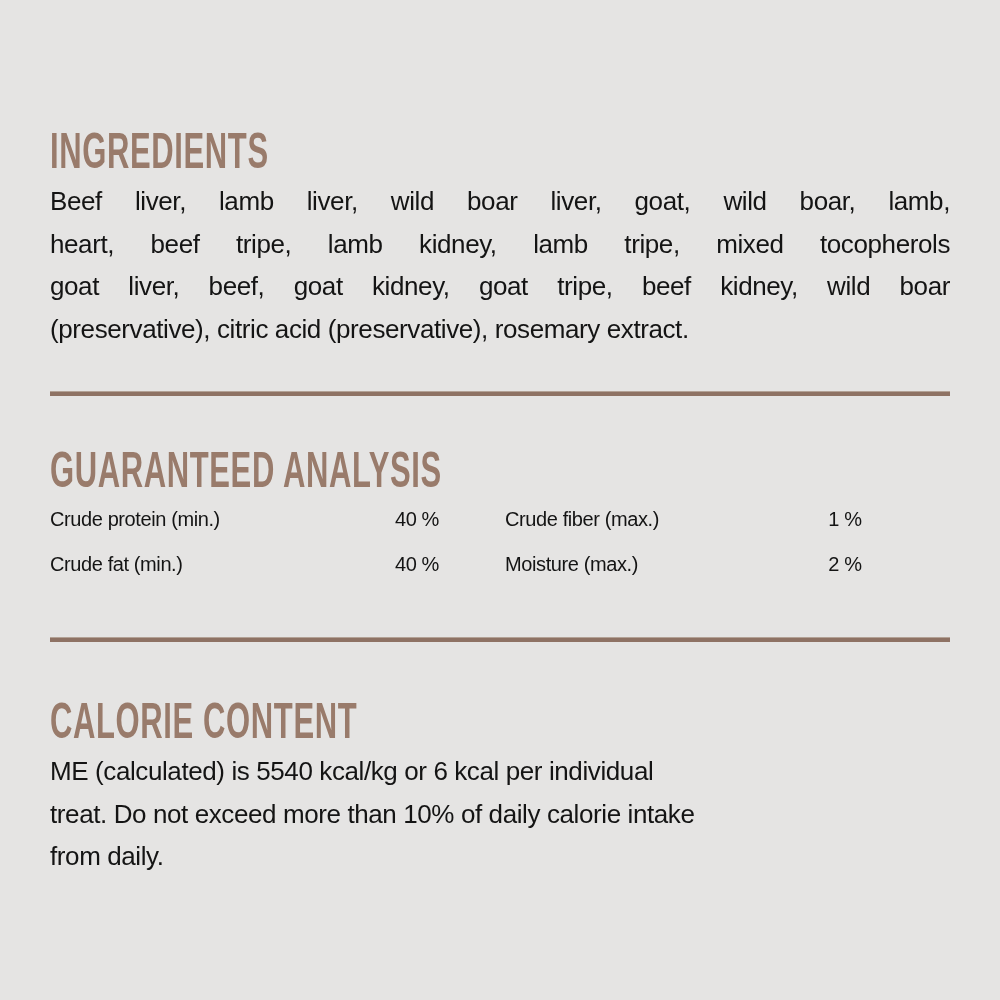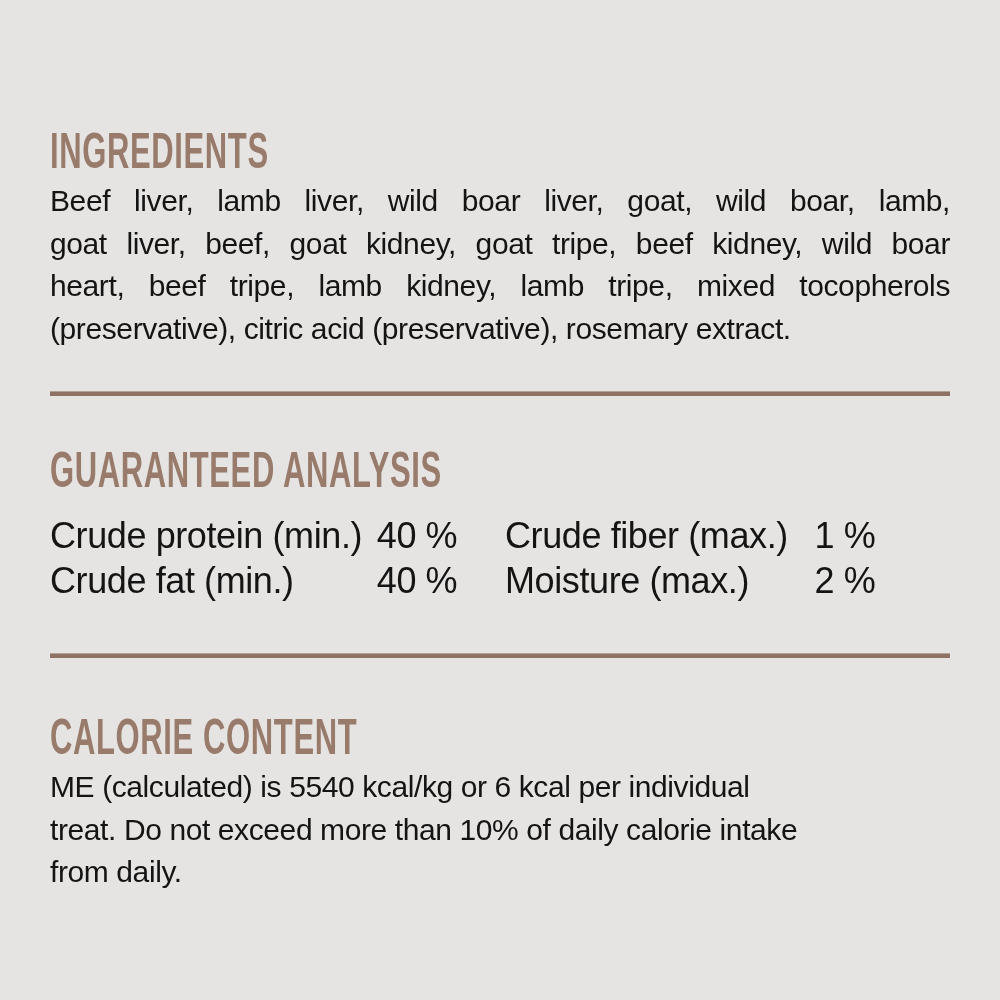--- a/index.html
+++ b/index.html
@@ -28,21 +28,21 @@
     letter-spacing: 1px;
     transform: scaleX(0.62);
     transform-origin: 0 50%;
     white-space: nowrap;
   }
   .heading-1 { margin-top: 126px; }
   .heading-2 { margin-top: 49px; }
   .heading-3 { margin-top: 54px; }
 
   .body-text {
-    font-size: 30px;
+    font-size: 26px;
     line-height: 42.5px;
     letter-spacing: -0.4px;
   }
   .para { margin-top: 4px; }
   .jline {
     text-align: justify;
     text-align-last: justify;
     white-space: nowrap;
   }
   .jline.last {
@@ -58,42 +58,42 @@
   .divider {
     height: 4px;
     width: 900px;
     background: #8e7264;
     border-top: 1px solid #b3a296;
   }
   .divider-1 { margin-top: 41px; }
   .divider-2 { margin-top: 50px; }
 
   .ga-table {
-    margin-top: 18px;
+    margin-top: 2px;
     display: grid;
     grid-template-columns: 317px 100px 38px 265px 150px;
-    font-size: 36px;
+    font-size: 20px;
     line-height: 45px;
     letter-spacing: -0.4px;
   }
   .ga-label { text-align: left; white-space: nowrap; }
   .ga-value { text-align: center; white-space: nowrap; }
   .ga-spacer { }
 </style>
 </head>
 <body>
 
 <div class="page">
 
   <div class="section-heading heading-1">INGREDIENTS</div>
 
   <div class="body-text para">
     <div class="jline">Beef liver, lamb liver, wild boar liver, goat, wild boar, lamb,</div>
+    <div class="jline">heart, beef tripe, lamb kidney, lamb tripe, mixed tocopherols</div>
     <div class="jline">goat liver, beef, goat kidney, goat tripe, beef kidney, wild boar</div>
-    <div class="jline">heart, beef tripe, lamb kidney, lamb tripe, mixed tocopherols</div>
     <div class="jline last">(preservative), citric acid (preservative), rosemary extract.</div>
   </div>
 
   <div class="divider divider-1"></div>
 
   <div class="section-heading heading-2">GUARANTEED ANALYSIS</div>
 
   <div class="ga-table">
     <div class="ga-label">Crude protein (min.)</div>
     <div class="ga-value">40 %</div>

